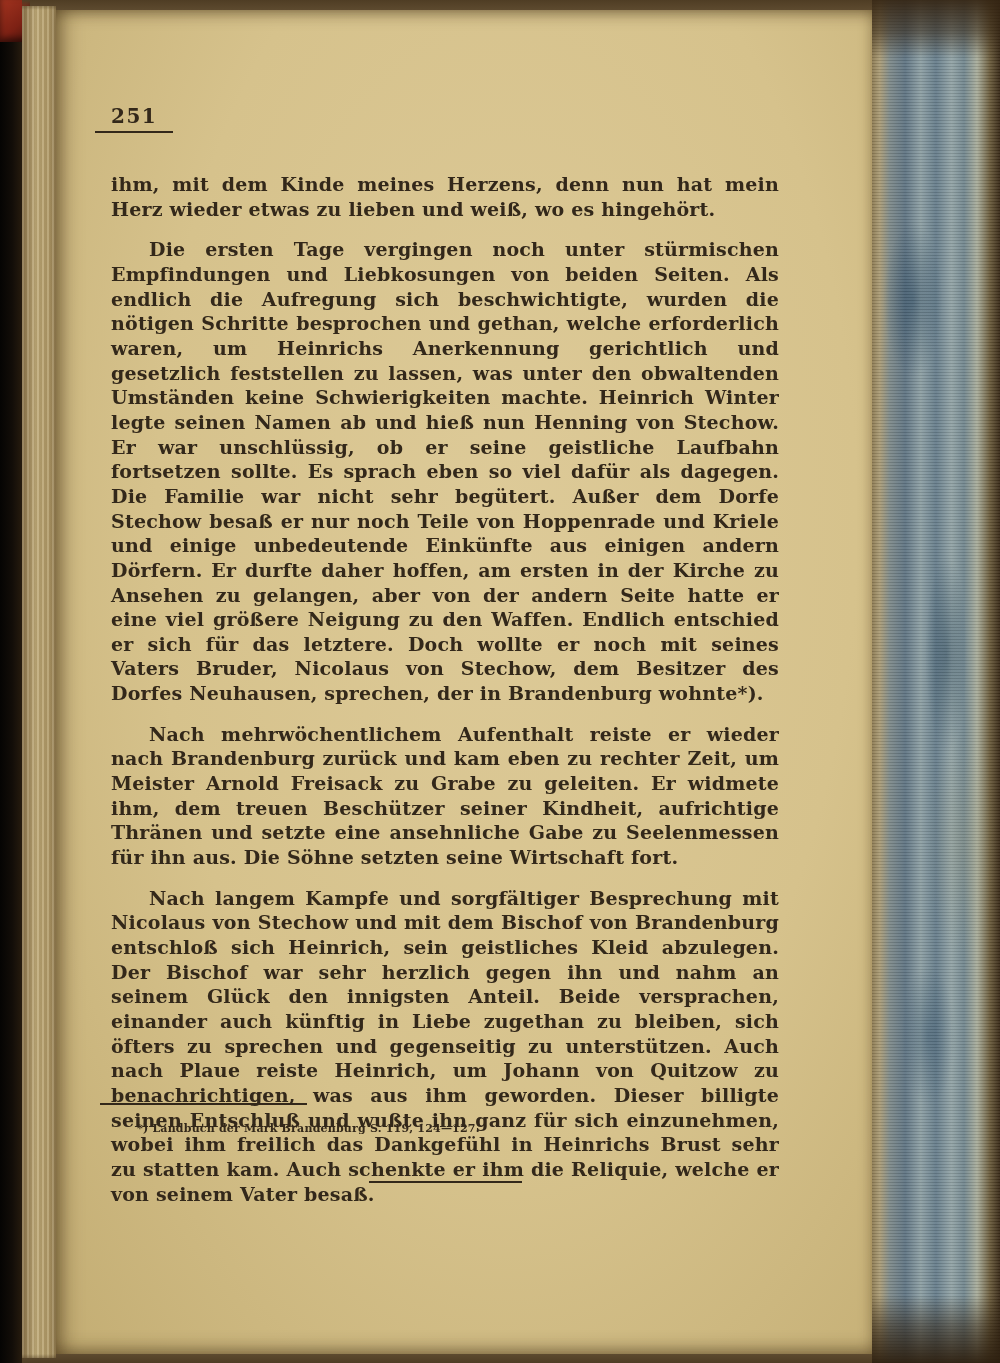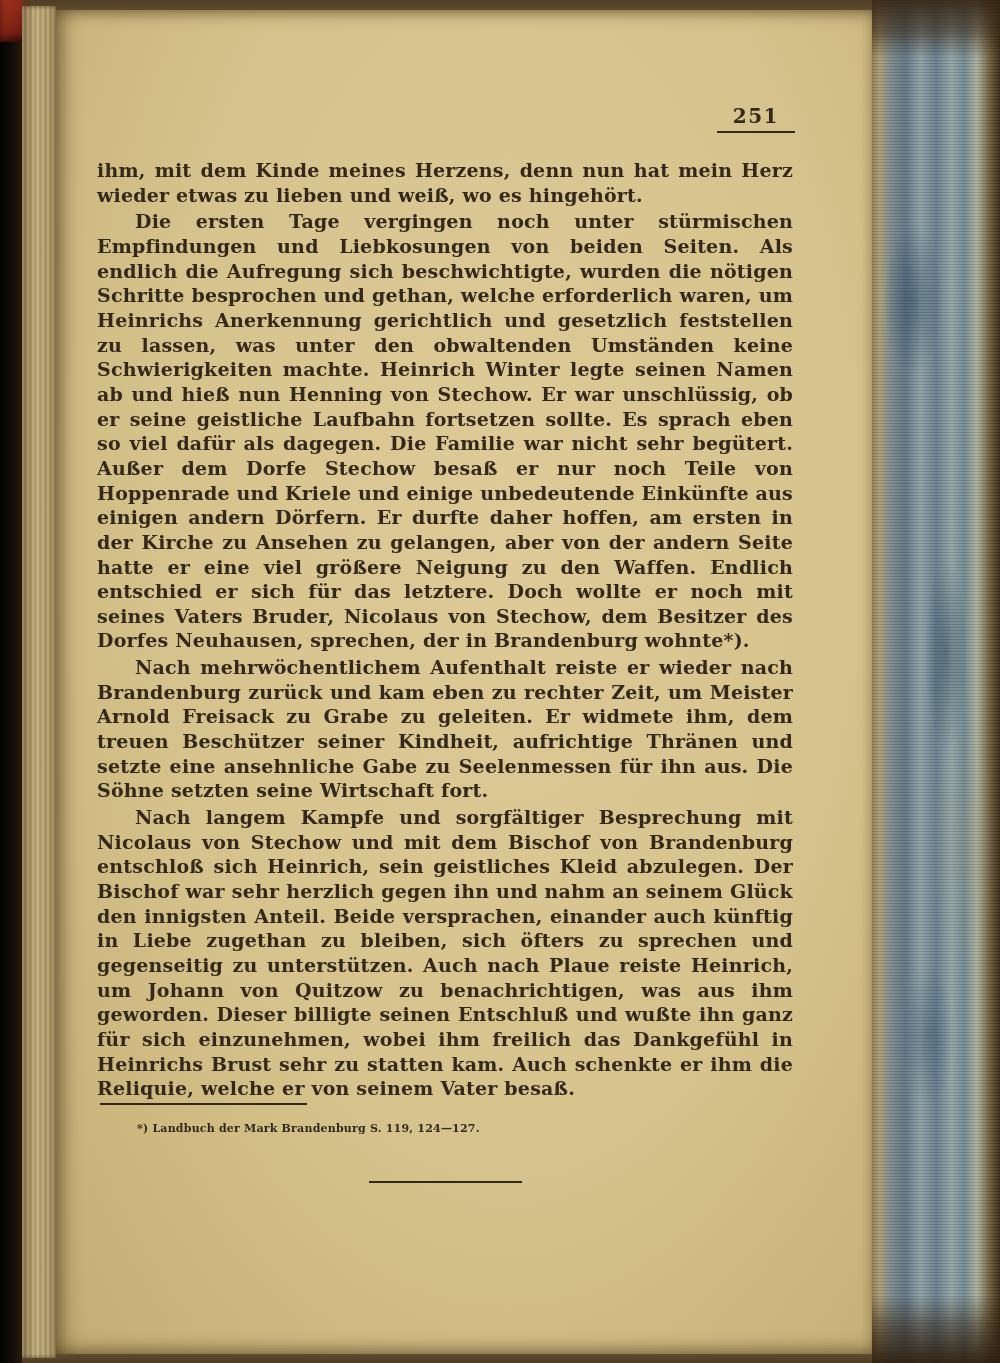--- a/index.html
+++ b/index.html
@@ -37,32 +37,32 @@
     position:absolute;left:56px;top:10px;width:818px;height:1344px;
     background:
       radial-gradient(ellipse at 55% 38%, #ddca98 0%, var(--paper) 55%, #c3ad73 100%);
     box-shadow:
       inset 14px 0 20px -8px rgba(70,50,20,.55),
       inset -8px 0 14px -6px rgba(95,75,40,.35),
       inset 0 10px 16px -8px rgba(60,40,15,.5),
       inset 0 -12px 18px -8px rgba(60,40,15,.45);
   }
   .page-num-row{
-    position:absolute;left:95px;top:104px;width:700px;text-align:right;
+    position:absolute;left:95px;top:104px;width:700px;text-align:left;
   }
   .page-num{
     display:inline-block;font-size:20px;font-weight:700;color:var(--ink);
     letter-spacing:1.5px;border-bottom:2px solid var(--ink);padding:0 16px 3px 16px;
   }
   .text-block{
     position:absolute;left:95px;top:156px;width:700px;
     color:var(--ink);font-size:19px;line-height:24.65px;
     font-weight:700;text-align:justify;letter-spacing:.2px;
   }
-  .text-block p{margin:2px;}
+  .text-block p{margin:16px;}
   .text-block p.indent{text-indent:38px;}
   .footnote-separator{
     position:absolute;left:100px;top:1103px;width:207px;height:2px;background:var(--ink);
   }
   .footnote-text{
     position:absolute;left:137px;top:1122px;width:620px;
     color:var(--ink);font-size:11px;font-weight:700;letter-spacing:.2px;
   }
   .closing-rule{
     position:absolute;left:369px;top:1181px;width:153px;height:2px;background:var(--ink);

